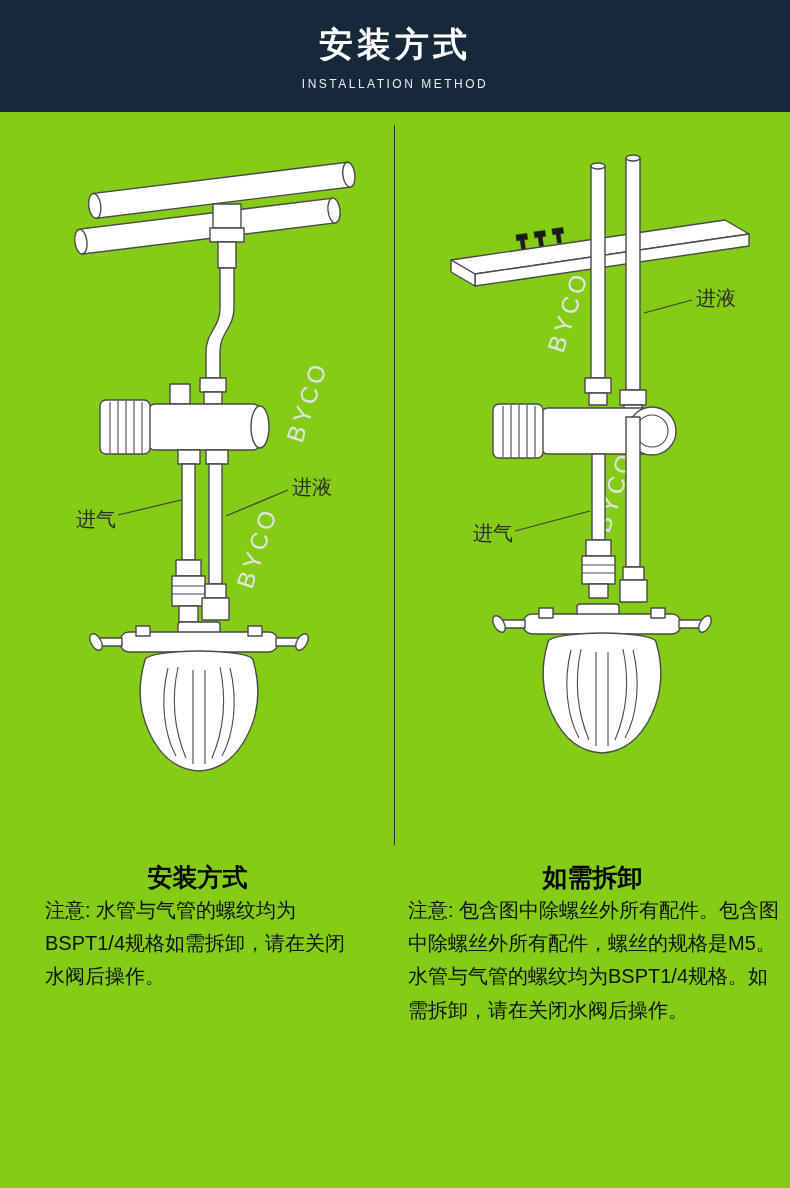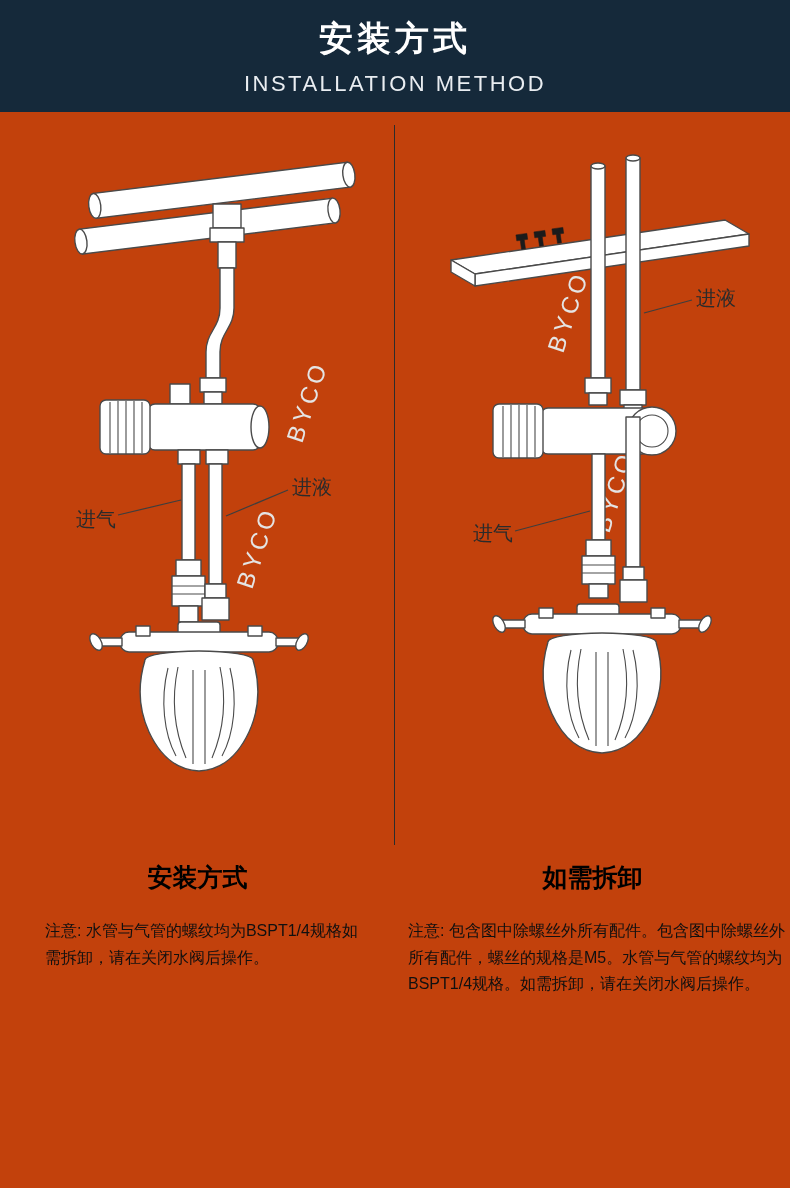--- a/index.html
+++ b/index.html
@@ -1,32 +1,32 @@
 <!DOCTYPE html>
 <html><head>
 <meta charset="utf-8">
 <style>
   * { margin:0; padding:0; box-sizing:border-box; }
   html,body { background:#ffffff; }
   body { font-family:"Liberation Sans","DejaVu Sans",sans-serif; }
-  .page { width:790px; height:1188px; position:relative; background:#c2410c; overflow:hidden; margin:0 auto; }
+  .page { width:790px; height:1188px; position:relative; background:#84cc16; overflow:hidden; margin:0 auto; }
 
   .hdr { height:112px; background:#15293a; color:#fff; display:flex; flex-direction:column;
          align-items:center; justify-content:center; gap:9px; }
   .hdr h1 { font-size:34px; font-weight:bold; letter-spacing:4px; }
-  .hdr .sub { font-size:22px; letter-spacing:2.5px; color:#e9edf1; font-weight:400; }
+  .hdr .sub { font-size:12px; letter-spacing:2.5px; color:#e9edf1; font-weight:400; }
 
   .content { display:flex; position:relative; }
   .col { width:395px; }
   .vdiv { position:absolute; left:394px; top:13px; width:1px; height:720px; background:#2c2c2c; }
 
   svg.diagram { display:block; width:395px; height:715px; }
 
   .cap  { text-align:center; font-size:25px; font-weight:bold; color:#000; margin-top:34px; }
-  .note { font-size:16px; line-height:1.66; color:#101010; margin-top:24px; }
+  .note { font-size:20px; line-height:1.66; color:#101010; }
   .col-left  .note { padding:0 32px 0 45px; }
   .col-right .note { padding:0 5px 0 13px; }
 
   
   .pt  { fill:#ffffff; stroke:#4a4a4a; stroke-width:1.4; stroke-linejoin:round; }
   .st  { fill:none; stroke:#4a4a4a; stroke-width:1.1; }
   .ldr { stroke:#3e3e3e; stroke-width:1.2; }
   .lbl { font-size:20px; fill:#2b2b2b; font-family:"Liberation Sans","DejaVu Sans",sans-serif; }
   .wm  { font-size:24px; fill:#e4e4e4; letter-spacing:4px; font-family:"Liberation Sans","DejaVu Sans",sans-serif; }
   .scr { fill:#1b1b1b; stroke:#1b1b1b; stroke-width:0.5; }

